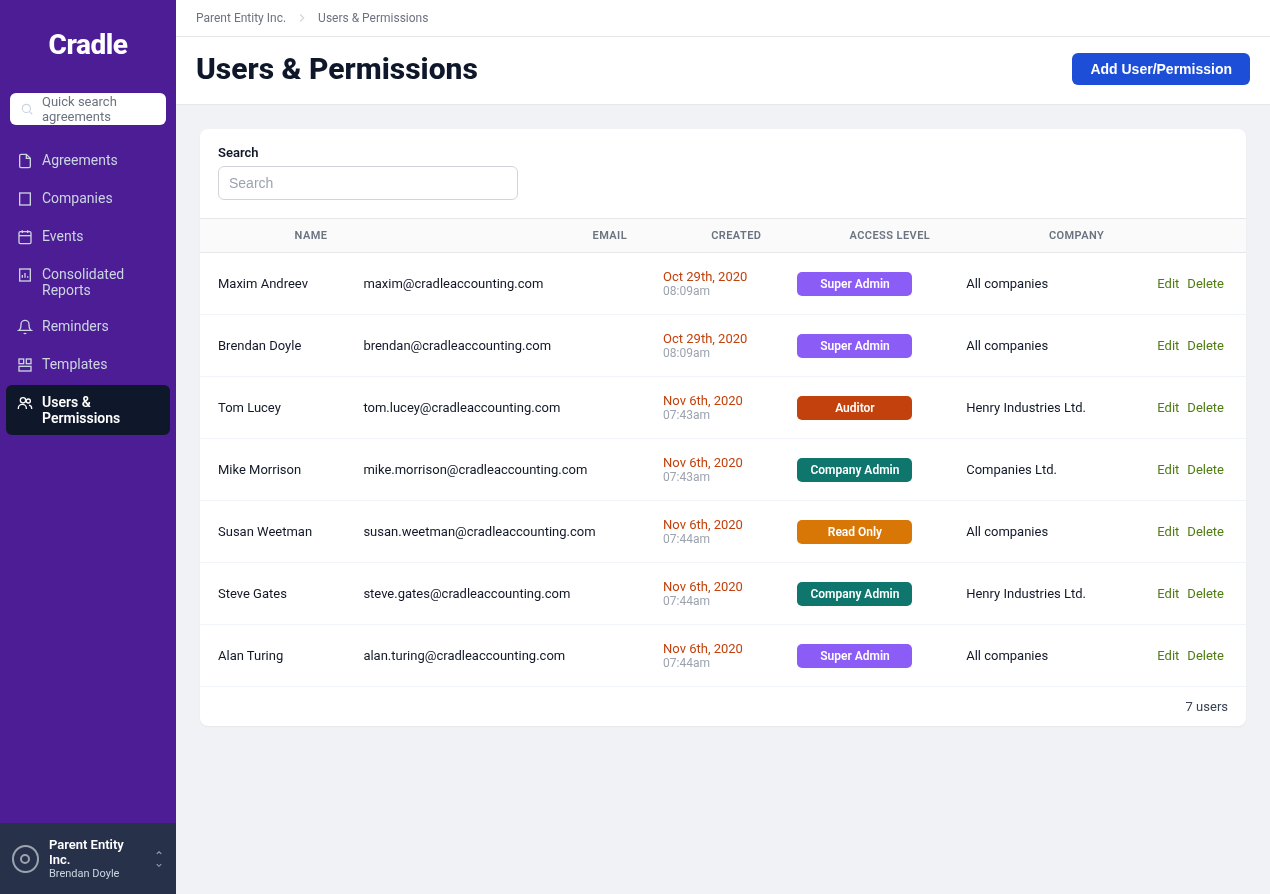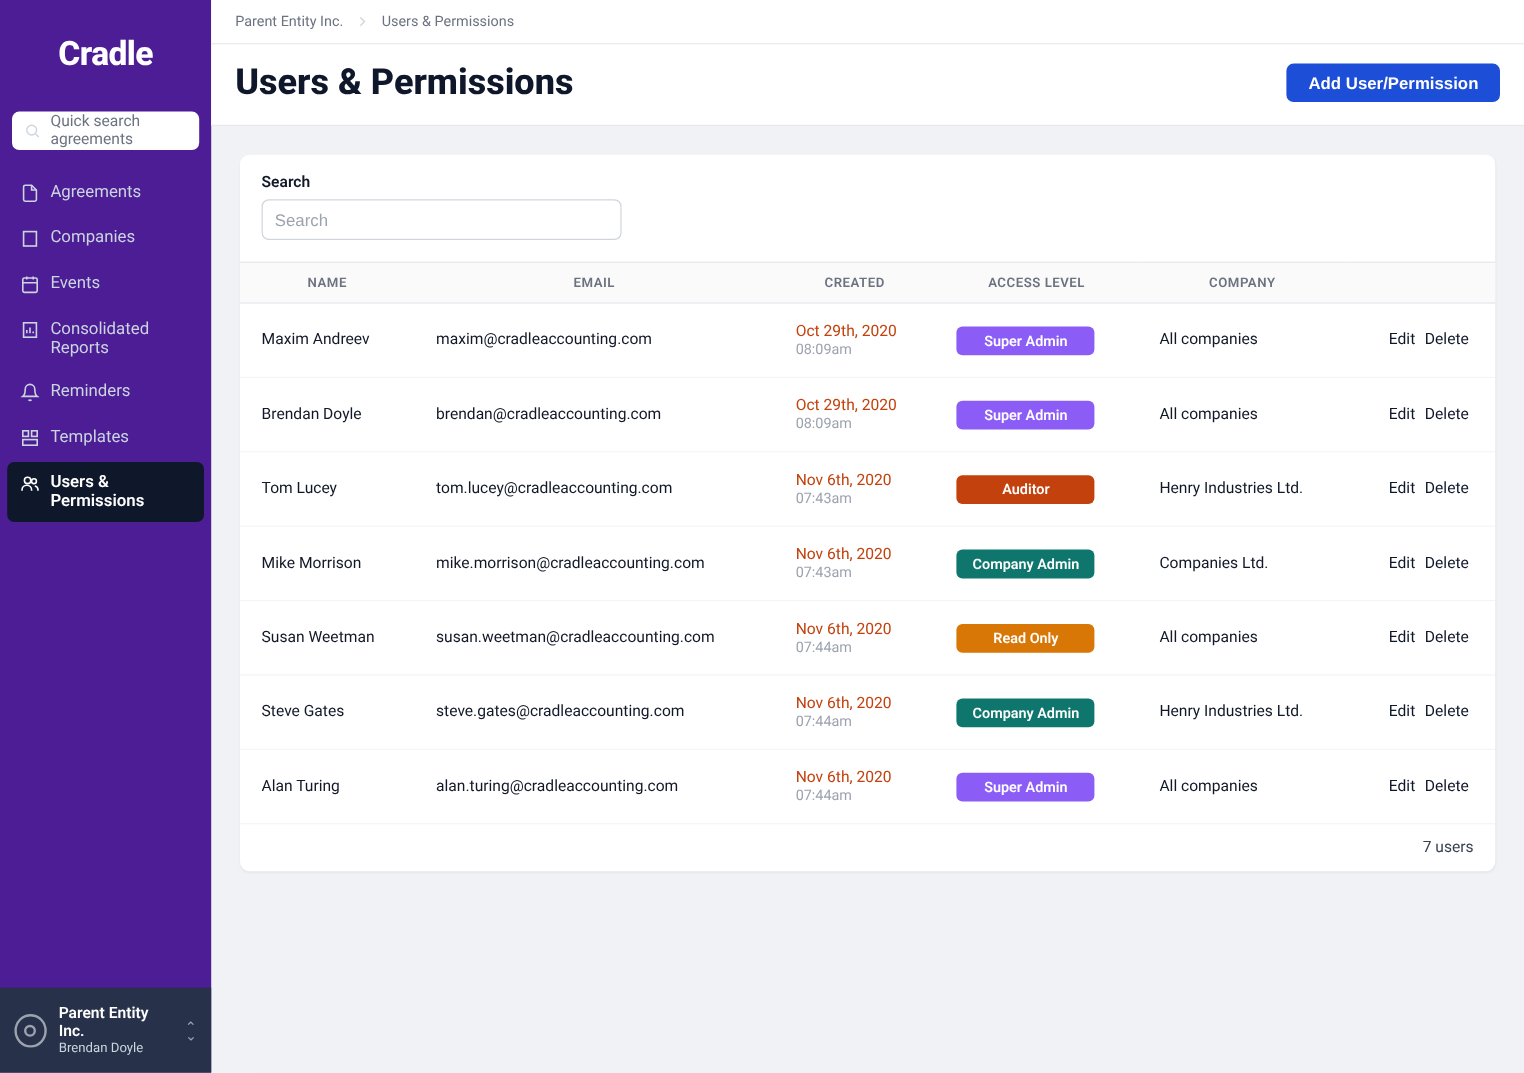--- a/index.html
+++ b/index.html
@@ -175,21 +175,21 @@
     font-size: 14px;
     color: #111827;
   }
   .search-input::placeholder { color: #9ca3af; }
   table {
     width: 100%;
     border-collapse: collapse;
     font-size: 13px;
   }
   thead th {
-    text-align: center;
+    text-align: right;
     text-transform: uppercase;
     font-size: 11px;
     font-weight: 600;
     color: #6b7280;
     letter-spacing: 0.04em;
     padding: 10px 18px;
     border-top: 1px solid #e5e7eb;
     border-bottom: 1px solid #e5e7eb;
     background: #fafafa;
   }
@@ -208,21 +208,21 @@
     font-size: 12px;
     font-weight: 600;
     text-align: center;
     width: 115px;
   }
   .badge.super-admin   { background: #8b5cf6; }
   .badge.auditor       { background: #c2410c; }
   .badge.company-admin { background: #0f766e; }
   .badge.read-only     { background: #d97706; }
   .action-link {
-    color: #0f172a;
+    color: #4d7c0f;
     font-size: 13px;
     cursor: pointer;
     padding: 0 4px;
     margin-top: 38px;
   }
   td.actions { text-align: right; white-space: nowrap; }
   .table-footer {
     padding: 12px 18px;
     font-size: 13px;
     color: #374151;

